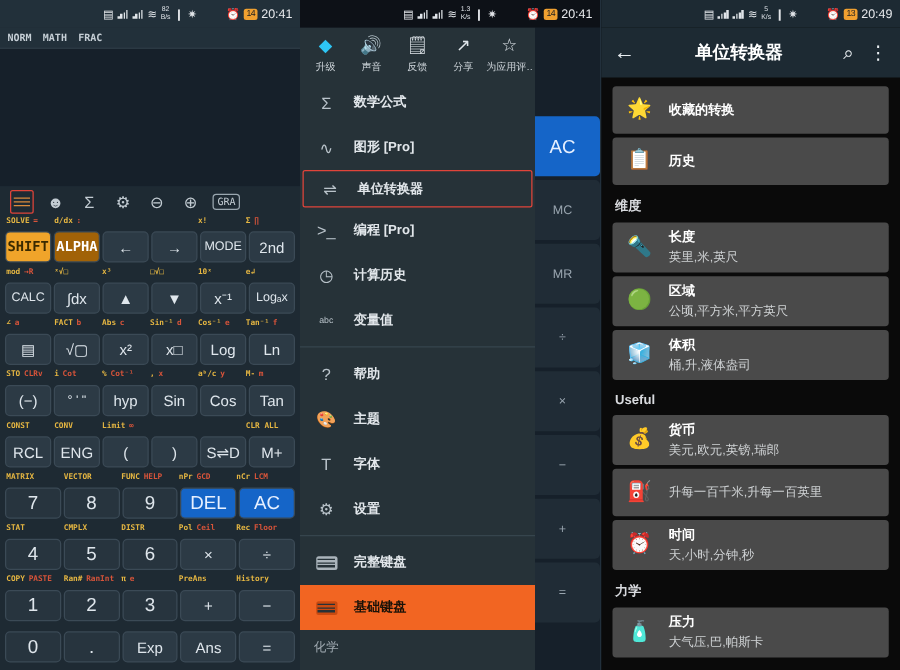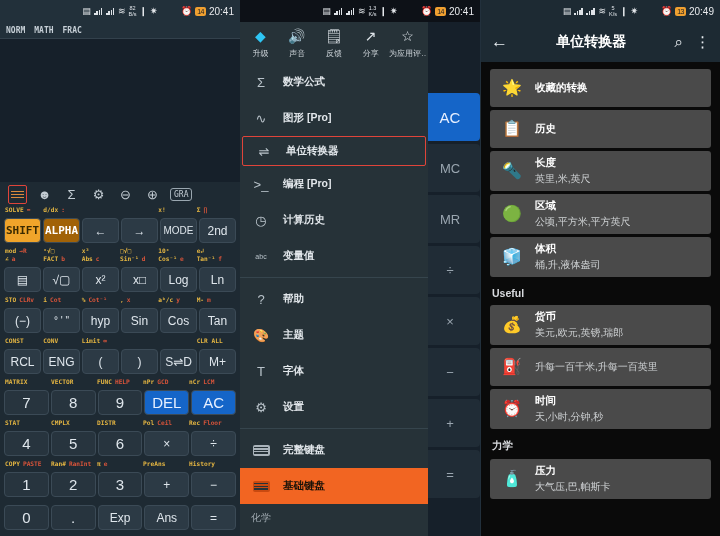--- a/index.html
+++ b/index.html
@@ -51,21 +51,21 @@
   .key.al { background:#a16207; color:#fff; font-weight:bold; font-size:11px;
             font-family:"DejaVu Sans Mono", monospace; }
   .key.blue { background:#1565c8; color:#e7f0ff; font-size:15px; }
   .key.small { font-size:10px; }
 
   
   .panel2 { width:240px; height:536px; position:relative; background:#0c1014; overflow:hidden; }
   .p2-ghost { position:absolute; inset:0; background:#16202a; }
   .p2-ghostkeys { position:absolute; left:180px; top:90px; width:60px; bottom:0; }
   .gk { height:48px; margin:3px 0; background:#202c36; border-radius:4px; color:#9aa6b0;
-        display:flex; align-items:center; justify-content:center; font-size:13px; }
+        display:flex; align-items:center; justify-content:center; font-size:10px; }
   .gk.ac { background:#1565c8; color:#e7f0ff; font-size:15px; }
   .drawer { position:absolute; left:0; top:0; width:188px; height:536px; background:#263238;
             overflow:hidden; }
   .p2-statusbar { background:#0d1117; }
   .dr-top { display:flex; padding:6px 2px 5px 2px; }
   .dr-top-item { flex:1; display:flex; flex-direction:column; align-items:center; gap:3px; }
   .dr-top-ic { font-size:14px; line-height:15px; height:17px; display:flex; align-items:center; }
   .dr-top-lb { font-size:8px; color:#cfd6db; white-space:nowrap; overflow:hidden; max-width:37px; text-align:center;}
   .dr-item { display:flex; align-items:center; gap:12px; height:36px; padding-left:11px; }
   .dr-ic { width:20px; height:20px; display:flex; align-items:center; justify-content:center;
@@ -212,20 +212,28 @@
             </span>
             <span>
               <b class="a" style="font-weight:bold">10ˣ</b>
               <b class="b" style="font-weight:bold"></b>
             </span>
             <span>
               <b class="a" style="font-weight:bold">e↲</b>
               <b class="b" style="font-weight:bold"></b>
             </span>
           </div>
+          <div class="krow">
+            <div class="key small">CALC</div>
+            <div class="key">∫dx</div>
+            <div class="key">▲</div>
+            <div class="key">▼</div>
+            <div class="key">x⁻¹</div>
+            <div class="key small">Logₐx</div>
+          </div>
           <div class="lrow">
             <span>
               <b class="a" style="font-weight:bold">∠</b>
               <b class="b" style="font-weight:bold">a</b>
             </span>
             <span>
               <b class="a" style="font-weight:bold">FACT</b>
               <b class="b" style="font-weight:bold">b</b>
             </span>
             <span>
@@ -640,20 +648,21 @@
           <div class="txt">
             <div class="t1">收藏的转换</div>
           </div>
         </div>
         <div class="card">
           <div class="emo">📋</div>
           <div class="txt">
             <div class="t1">历史</div>
           </div>
         </div>
+        <div class="sect">维度</div>
         <div class="card">
           <div class="emo">🔦</div>
           <div class="txt">
             <div class="t1">长度</div>
             <div class="t2">英里,米,英尺</div>
           </div>
         </div>
         <div class="card">
           <div class="emo">🟢</div>
           <div class="txt">

